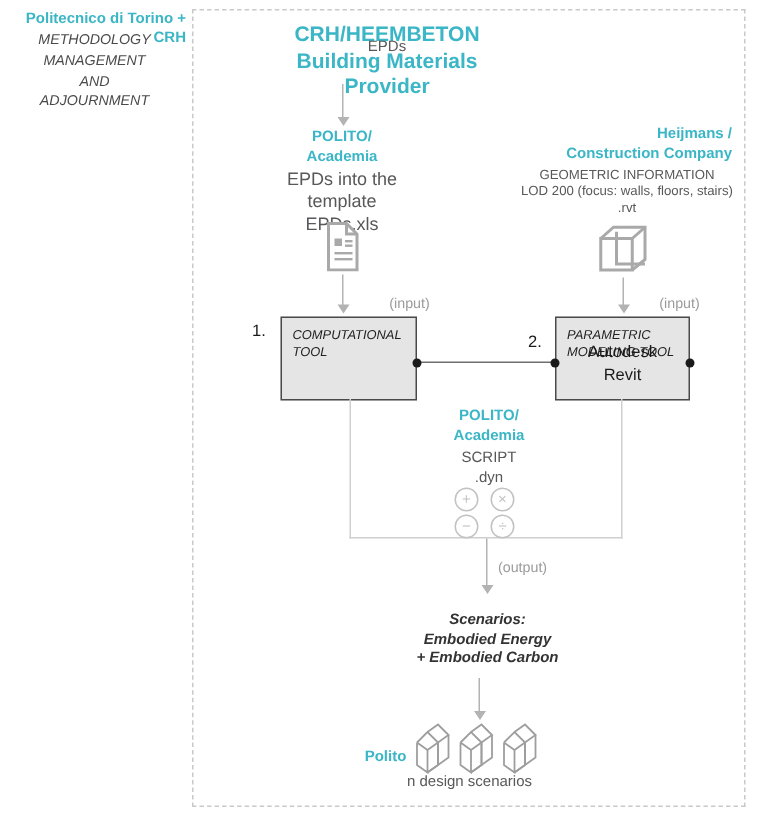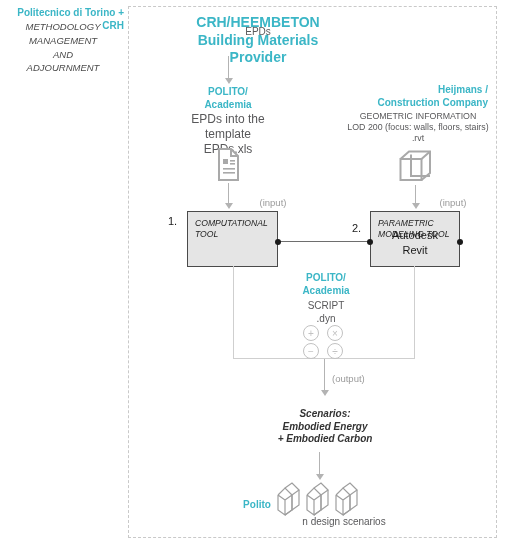--- a/index.html
+++ b/index.html
@@ -306,15 +306,15 @@
         <path d="M46 28 L53 23 V8"></path>
 
         <path d="M61 13 L68 6 L75 13 M61 13 V28 L68 33 V18 M68 18 L75 13 M68 33 L75 28 V13 M61 13 L68 18"></path>
         <path d="M68 6 L75 1 L82 8 L75 13"></path>
         <path d="M75 13 V28 L68 33"></path>
         <path d="M75 28 L82 23 V8"></path>
       </g>
     </svg>
   </div>
 
-  <div class="txt gray" style="left:274px; top:516px; width:140px; font-size:10px;">n design scenarios</div>
+  <div class="txt gray" style="left:243px; top:516px; width:140px; font-size:10px;">n design scenarios</div>
 
 </div>
 
 </body></html>

